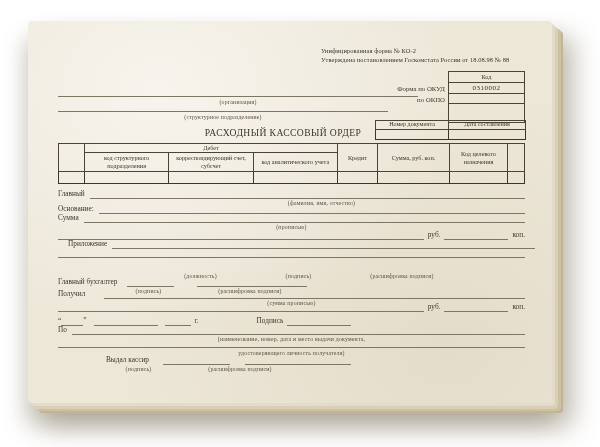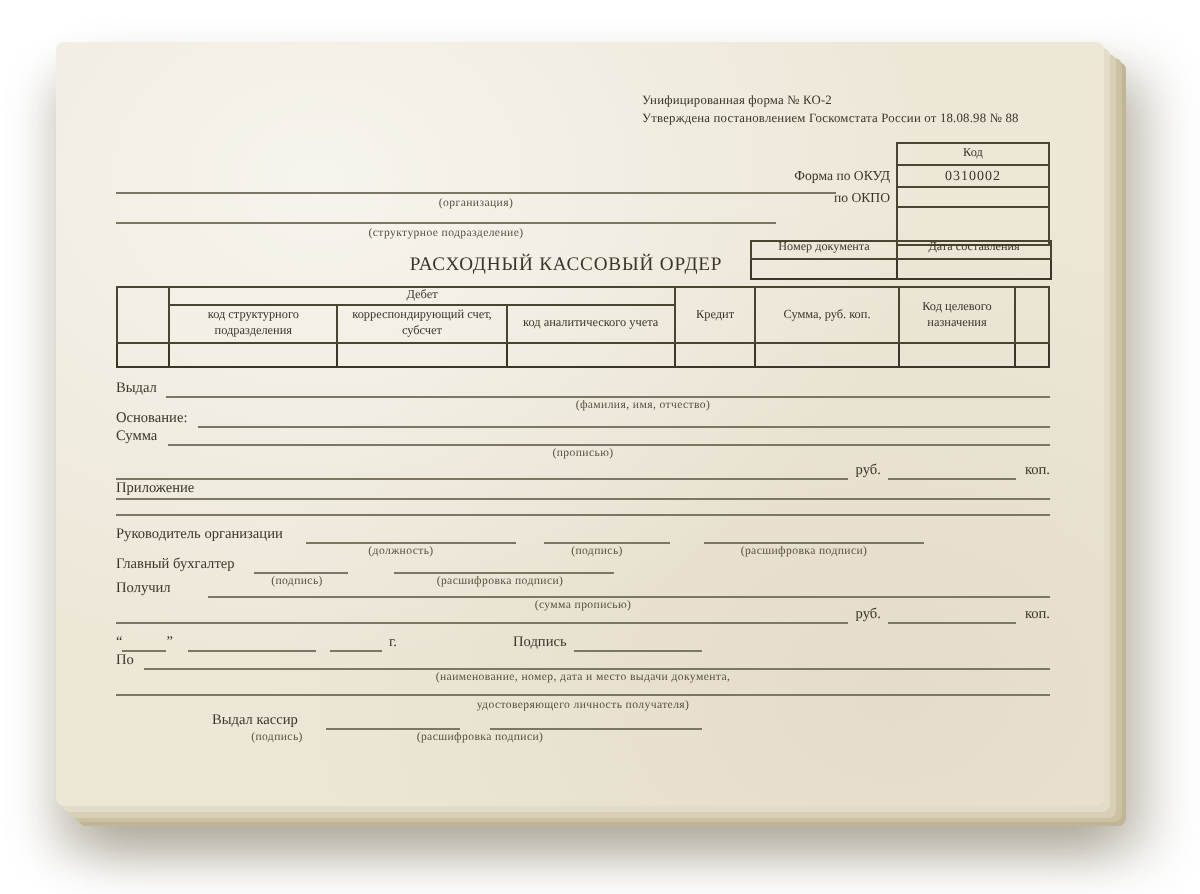--- a/index.html
+++ b/index.html
@@ -123,21 +123,21 @@
       <td></td>
       <td></td>
       <td></td>
       <td></td>
       <td></td>
     </tr>
   </tbody>
     </table>
 
   <div class="row" style="left:30px; top:168px; width:467px;">
-    <span class="lbl" style="margin-right:5px;">Выдал</span>
+    <span class="lbl" style="margin-right:5px;">Главный</span>
     <span class="fill"></span>
   </div>
   <div class="cap" style="left:90px; top:179px; width:407px;">(фамилия, имя, отчество)</div>
 
   <div class="row" style="left:30px; top:192px; width:467px;">
     <span class="lbl" style="margin-right:5px;">Сумма</span>
     <span class="fill"></span>
   </div>
 
   <div class="row" style="left:30px; top:183px; width:467px;">
@@ -146,35 +146,26 @@
   </div>
   <div class="cap" style="left:30px; top:203px; width:467px;">(прописью)</div>
 
   <div class="row" style="left:30px; top:209px; width:467px;">
     <span class="fill"></span>
     <span class="lbl" style="margin:0 4px;">руб.</span>
     <span class="seg" style="width:64px;"></span>
     <span class="lbl" style="margin-left:4px;">коп.</span>
   </div>
 
-  <div class="row" style="left:30px; top:218px; width:467px;flex-direction:column;">
+  <div class="row" style="left:40px; top:218px; width:467px;">
     <span class="lbl" style="margin-right:5px;">Приложение</span>
     <span class="fill"></span>
   </div>
   <div class="abs" style="left:30px; top:228px; width:467px; height:9px; border-bottom:1px solid #7c7665;"></div>
 
-  <div class="row" style="left:30px; top:241px; width:467px;">
-    <span class="lbl" style="margin-right:12px;">Руководитель организации</span>
-    <span class="seg" style="width:105px;"></span>
-    <span style="width:14px;"></span>
-    <span class="seg" style="width:63px;"></span>
-    <span style="width:17px;"></span>
-    <span class="seg" style="width:110px;"></span>
-    <span class="nofill"></span>
-  </div>
   <div class="cap" style="left:120px; top:252px; width:105px;">(должность)</div>
   <div class="cap" style="left:239px; top:252px; width:63px;">(подпись)</div>
   <div class="cap" style="left:319px; top:252px; width:110px;">(расшифровка подписи)</div>
 
   <div class="row" style="left:30px; top:256px; width:467px;">
     <span class="lbl" style="margin-right:10px;">Главный бухгалтер</span>
     <span class="seg" style="width:47px;"></span>
     <span style="width:23px;"></span>
     <span class="seg" style="width:110px;"></span>
     <span class="nofill"></span>

